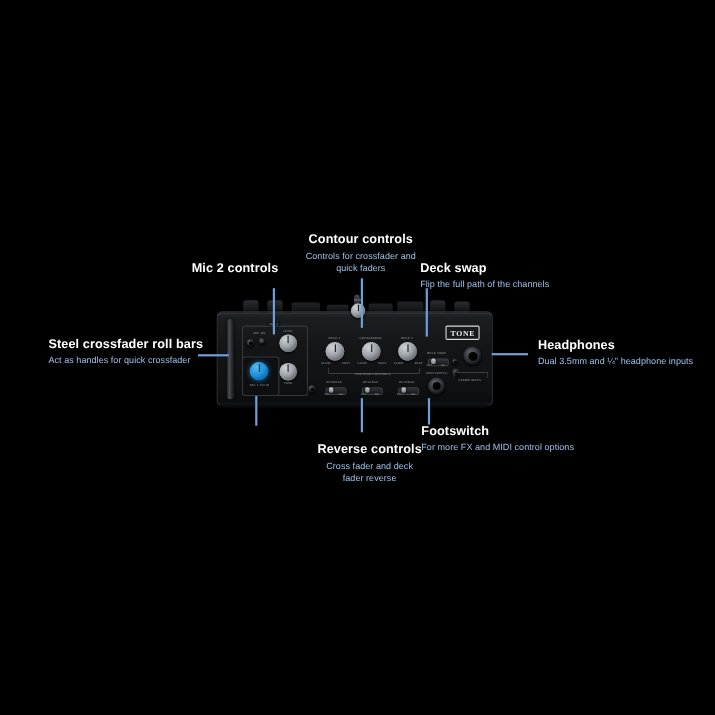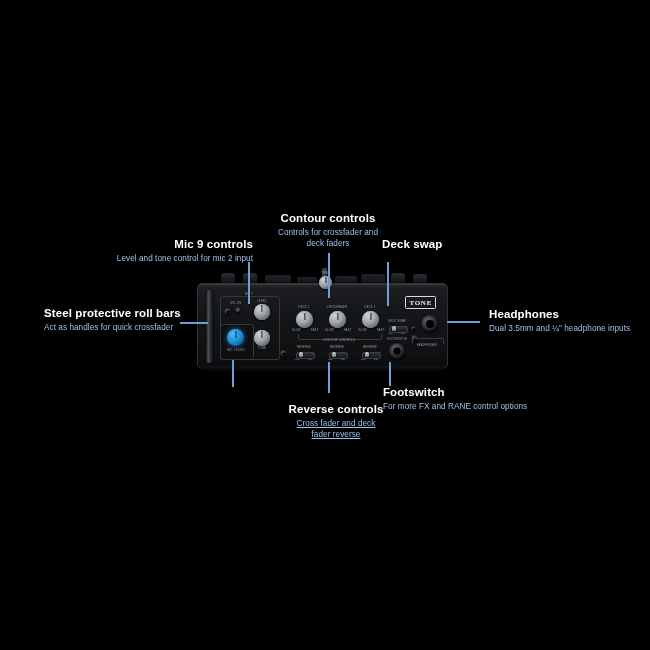--- a/index.html
+++ b/index.html
@@ -275,47 +275,47 @@
   <div class="leader h" style="left:180px;top:322px;width:28px;"></div>
   <div class="leader v" style="left:248px;top:262px;height:42px;"></div>
   <div class="leader v" style="left:328px;top:253px;height:45px;"></div>
   <div class="leader v" style="left:387px;top:262px;height:44px;"></div>
   <div class="leader h" style="left:447px;top:321px;width:33px;"></div>
   <div class="leader v" style="left:232px;top:360px;height:27px;"></div>
   <div class="leader v" style="left:328px;top:362px;height:31px;"></div>
   <div class="leader v" style="left:389px;top:362px;height:24px;"></div>
 
   <div class="callout ta-left" style="left:44px;top:306px;width:140px;">
-    <div class="title">Steel protective roll bars</div>
+    <div class="title">Steel crossfader roll bars</div>
     <div class="sub">Act as handles for quick crossfader</div>
   </div>
 
   <div class="callout ta-right" style="left:98px;top:237px;width:155px;">
-    <div class="title">Mic 9 controls</div>
-    <div class="sub">Level and tone control for mic 2 input</div>
+    <div class="title">Mic 2 controls</div>
   </div>
 
   <div class="callout ta-center" style="left:262px;top:211px;width:132px;">
     <div class="title">Contour controls</div>
-    <div class="sub" style="max-width:110px;margin-left:auto;margin-right:auto;">Controls for crossfader and deck faders</div>
+    <div class="sub" style="max-width:110px;margin-left:auto;margin-right:auto;">Controls for crossfader and quick faders</div>
   </div>
 
   <div class="callout ta-left" style="left:382px;top:237px;width:160px;">
     <div class="title">Deck swap</div>
+    <div class="sub">Flip the full path of the channels</div>
   </div>
 
   <div class="callout ta-left" style="left:489px;top:307px;width:150px;">
     <div class="title">Headphones</div>
     <div class="sub">Dual 3.5mm and ¼" headphone inputs</div>
   </div>
 
 
   <div class="callout ta-center" style="left:276px;top:402px;width:120px;">
     <div class="title">Reverse controls</div>
-    <div class="sub" style="max-width:80px;margin-left:auto;margin-right:auto;text-decoration:underline;">Cross fader and deck fader reverse</div>
+    <div class="sub" style="max-width:80px;margin-left:auto;margin-right:auto;">Cross fader and deck fader reverse</div>
   </div>
 
   <div class="callout ta-left" style="left:383px;top:385px;width:170px;">
     <div class="title">Footswitch</div>
-    <div class="sub">For more FX and RANE control options</div>
+    <div class="sub">For more FX and MIDI control options</div>
   </div>
 
 </div>
 
 </body></html>

